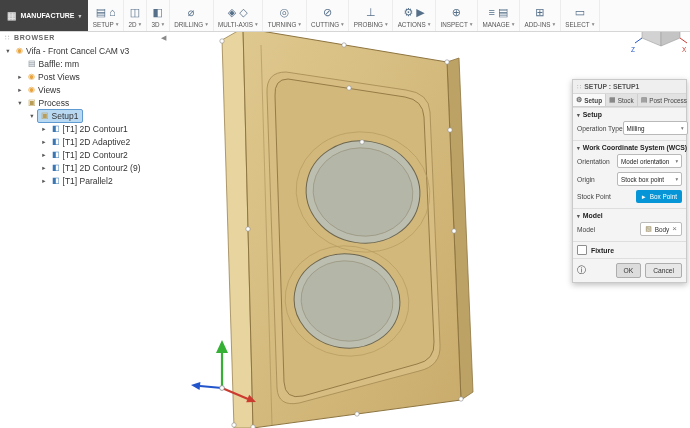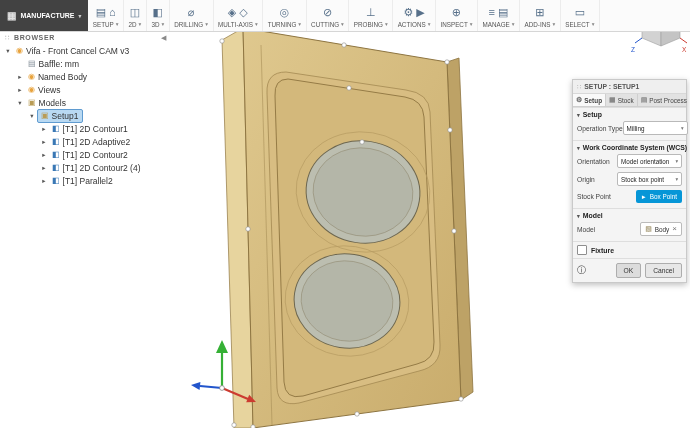--- a/index.html
+++ b/index.html
@@ -304,37 +304,37 @@
       <div class="rowbox">
           <span class="ticon doc">▤</span>
           <span class="tlabel">Baffle: mm</span>
         </div>
     </div>
 
     <div class="tree-row" style="padding-left:15px">
       <span class="tcaret2">▸</span>
       <div class="rowbox">
           <span class="ticon bulb">◉</span>
-          <span class="tlabel">Named Body</span>
+          <span class="tlabel">Post Views</span>
         </div>
     </div>
 
     <div class="tree-row" style="padding-left:15px">
       <span class="tcaret2">▸</span>
       <div class="rowbox">
           <span class="ticon bulb">◉</span>
           <span class="tlabel">Views</span>
         </div>
     </div>
 
     <div class="tree-row" style="padding-left:15px">
       <span class="tcaret2">▾</span>
       <div class="rowbox">
           <span class="ticon folder">▣</span>
-          <span class="tlabel">Models</span>
+          <span class="tlabel">Process</span>
         </div>
     </div>
 
     <div class="tree-row selected" style="padding-left:27px">
       <span class="tcaret2">▾</span>
       <div class="rowbox">
           <span class="ticon folder">▣</span>
           <span class="tlabel">Setup1</span>
         </div>
     </div>
@@ -360,21 +360,21 @@
       <div class="rowbox">
           <span class="ticon op">◧</span>
           <span class="tlabel">[T1] 2D Contour2</span>
         </div>
     </div>
 
     <div class="tree-row" style="padding-left:39px">
       <span class="tcaret2">▸</span>
       <div class="rowbox">
           <span class="ticon op">◧</span>
-          <span class="tlabel">[T1] 2D Contour2 (4)</span>
+          <span class="tlabel">[T1] 2D Contour2 (9)</span>
         </div>
     </div>
 
     <div class="tree-row" style="padding-left:39px">
       <span class="tcaret2">▸</span>
       <div class="rowbox">
           <span class="ticon op">◧</span>
           <span class="tlabel">[T1] Parallel2</span>
         </div>
     </div>

